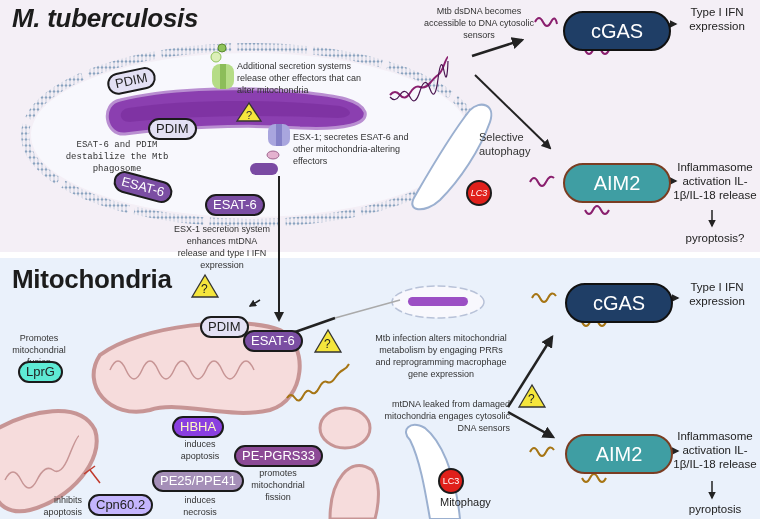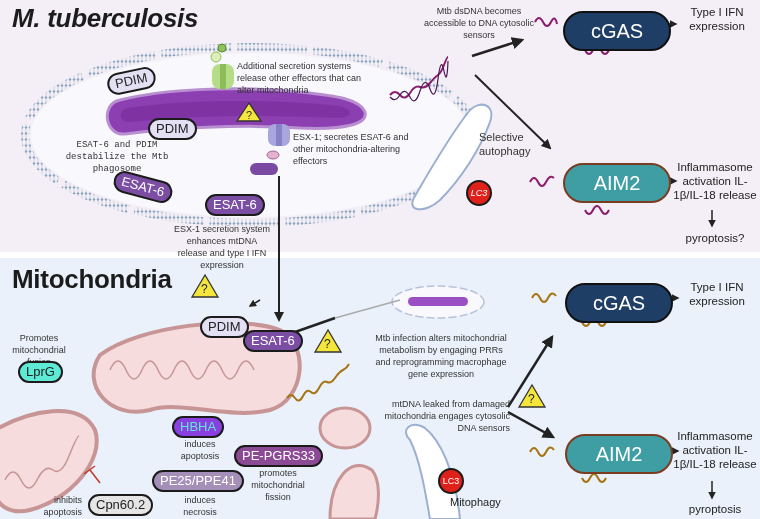--- a/index.html
+++ b/index.html
@@ -142,36 +142,36 @@
 <div class="out" style="left:670px;top:231px;width:90px;">pyroptosis?</div>
 
 <div class="title" style="left:12px;top:264px;">Mitochondria</div>
 
 <div class="pill" style="left:200px;top:316px;background:#e3e0f4;">PDIM</div>
 <div class="pill" style="left:243px;top:330px;background:#7b4ea3;color:#fff;">ESAT-6</div>
 
 <div class="note c" style="left:8px;top:332px;width:62px;">Promotes mitochondrial fusion</div>
 <div class="pill" style="left:18px;top:361px;background:#5eead4;">LprG</div>
 
-<div class="pill" style="left:172px;top:416px;background:#8a3fe0;color:#5eead4;">HBHA</div>
+<div class="pill" style="left:172px;top:416px;background:#8a3fe0;color:#fef9c3;">HBHA</div>
 <div class="note c" style="left:170px;top:438px;width:60px;">induces apoptosis</div>
 
 <div class="pill" style="left:234px;top:445px;background:#8c4a96;color:#fff;">PE-PGRS33</div>
 <div class="note c" style="left:243px;top:467px;width:70px;">promotes mitochondrial fission</div>
 
 <div class="pill" style="left:152px;top:470px;background:#a58fb8;color:#fff;">PE25/PPE41</div>
 <div class="note c" style="left:170px;top:494px;width:60px;">induces necrosis</div>
 
 <div class="note r" style="left:42px;top:494px;width:40px;">inhibits apoptosis</div>
-<div class="pill" style="left:88px;top:494px;background:#e5e5e5;">Cpn60.2</div>
+<div class="pill" style="left:88px;top:494px;background:#c4b5fd;">Cpn60.2</div>
 
 <div class="note c" style="left:372px;top:332px;width:138px;">Mtb infection alters mitochondrial metabolism by engaging PRRs and reprogramming macrophage gene expression</div>
 <div class="note r" style="left:380px;top:398px;width:130px;">mtDNA leaked from damaged mitochondria engages cytosolic DNA sensors</div>
 
 <div class="lc3" style="left:438px;top:468px;font-style:normal;">LC3</div>
-<div class="lbl" style="left:450px;top:496px;">Mitophagy</div>
+<div class="lbl" style="left:440px;top:496px;">Mitophagy</div>
 
 <div class="sensor" style="left:565px;top:283px;background:#1f3e66;border:2px solid #111;">cGAS</div>
 <div class="sensor" style="left:565px;top:434px;background:#3f9ea3;border:2px solid #7a3d22;">AIM2</div>
 
 <div class="out" style="left:686px;top:280px;width:62px;">Type I IFN expression</div>
 <div class="out" style="left:670px;top:429px;width:90px;">Inflammasome activation IL-1β/IL-18 release</div>
 <div class="out" style="left:670px;top:502px;width:90px;">pyroptosis</div>
 
 </body></html>

